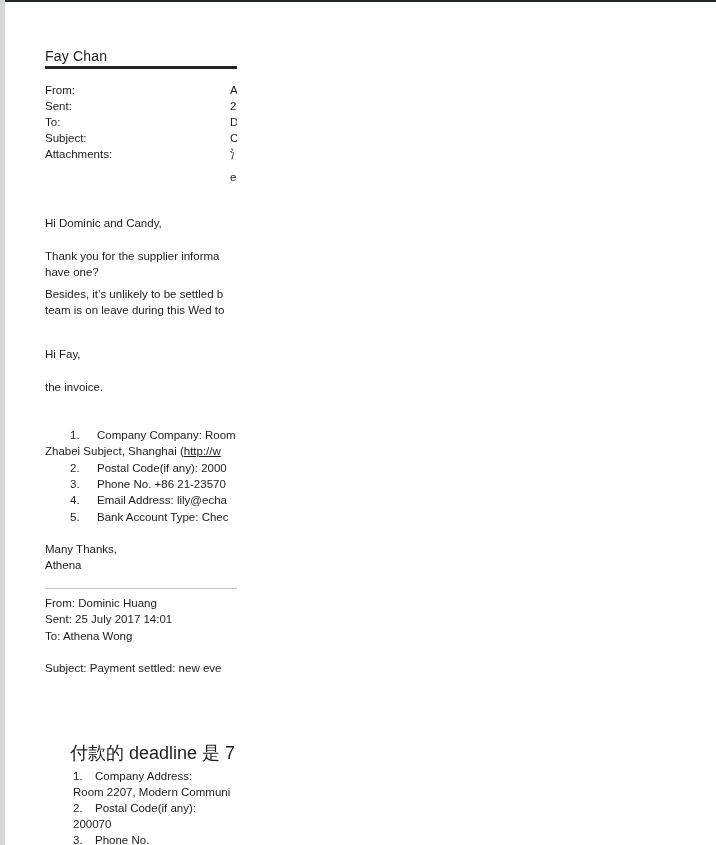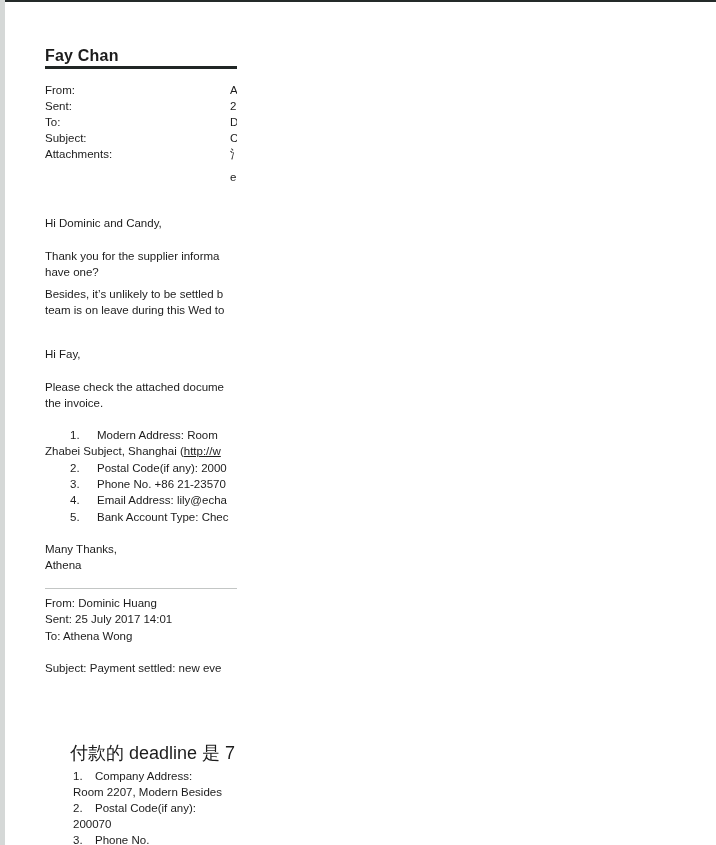--- a/index.html
+++ b/index.html
@@ -4,21 +4,21 @@
 <style>
   html,body{margin:0;padding:0;}
   body{
     width:716px;height:845px;position:relative;background:#ffffff;overflow:hidden;
     font-family:"Liberation Sans","DejaVu Sans",sans-serif;color:#1c1c1c;
   }
   .scan-strip-left{position:absolute;left:0;top:0;width:5px;height:845px;background:#d5d8d7;}
   .scan-line-top{position:absolute;left:5px;top:0;right:0;height:2px;background:#242a29;}
   .doc{position:absolute;left:45px;top:46px;width:192px;height:799px;overflow:hidden;font-size:11.5px;line-height:16px;}
   .abs{position:absolute;left:0;white-space:nowrap;}
-  .heading{font-size:16px;font-weight:bold;letter-spacing:.2px;}
+  .heading{font-size:14px;font-weight:normal;letter-spacing:.2px;}
   .heading-rule{position:absolute;left:-3px;width:195px;height:3px;background:#202625;}
   .hdr-row{position:absolute;left:0;width:192px;white-space:nowrap;}
   .hdr-row b{font-weight:normal;}
   .frag{position:absolute;left:185px;top:0;white-space:nowrap;}
   .para div{white-space:nowrap;}
   .li-row{position:absolute;left:0;width:230px;white-space:nowrap;}
   .li-num{position:absolute;left:25px;}
   .li-txt{position:absolute;left:52px;}
   .li2-num{position:absolute;left:28px;}
   .li2-txt{position:absolute;left:50px;}
@@ -71,27 +71,26 @@
   </div>
 
   <div class="abs para" style="top:240px">
     <div>Besides, it’s unlikely to be settled b</div>
     <div>team is on leave during this Wed to</div>
   </div>
 
   <div class="abs" style="top:300px">Hi Fay,</div>
 
   <div class="abs para" style="top:333px">
-    <div>Please check the attached docume</div>
     <div>the invoice.</div>
   </div>
 
   <div class="li-row" style="top:381px">
     <span class="li-num">1.</span>
-    <span class="li-txt">Modern Address: Room</span>
+    <span class="li-txt">Company Company: Room</span>
   </div>
   <div class="li-row" style="top:397px">
     <span class="cont"><span>Zhabei Subject, Shanghai (</span><span class="link">http://w</span></span>
   </div>
   <div class="li-row" style="top:414px">
     <span class="li-num">2.</span>
     <span class="li-txt">Postal Code(if any): 2000</span>
   </div>
   <div class="li-row" style="top:430px">
     <span class="li-num">3.</span>
@@ -131,21 +130,21 @@
   </div>
 
 
   <div class="deadline" style="top:699px">付款的 deadline 是 7 月 27 号</div>
 
   <div class="li-row" style="top:722px">
     <span class="li2-num">1.</span>
     <span class="li2-txt">Company Address:</span>
   </div>
   <div class="li-row" style="top:738px">
-    <span class="li2-cont">Room 2207, Modern Besides</span>
+    <span class="li2-cont">Room 2207, Modern Communi</span>
   </div>
   <div class="li-row" style="top:754px">
     <span class="li2-num">2.</span>
     <span class="li2-txt">Postal Code(if any):</span>
   </div>
   <div class="li-row" style="top:770px">
     <span class="li2-cont">200070</span>
   </div>
   <div class="li-row" style="top:786px">
     <span class="li2-num">3.</span>

